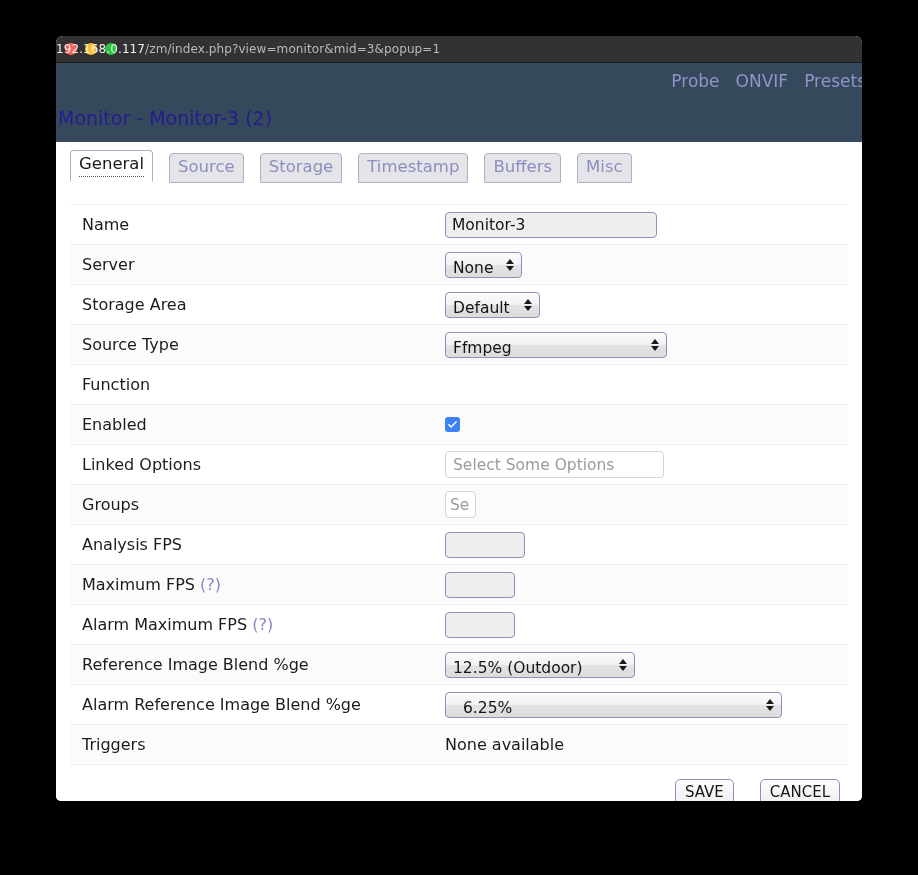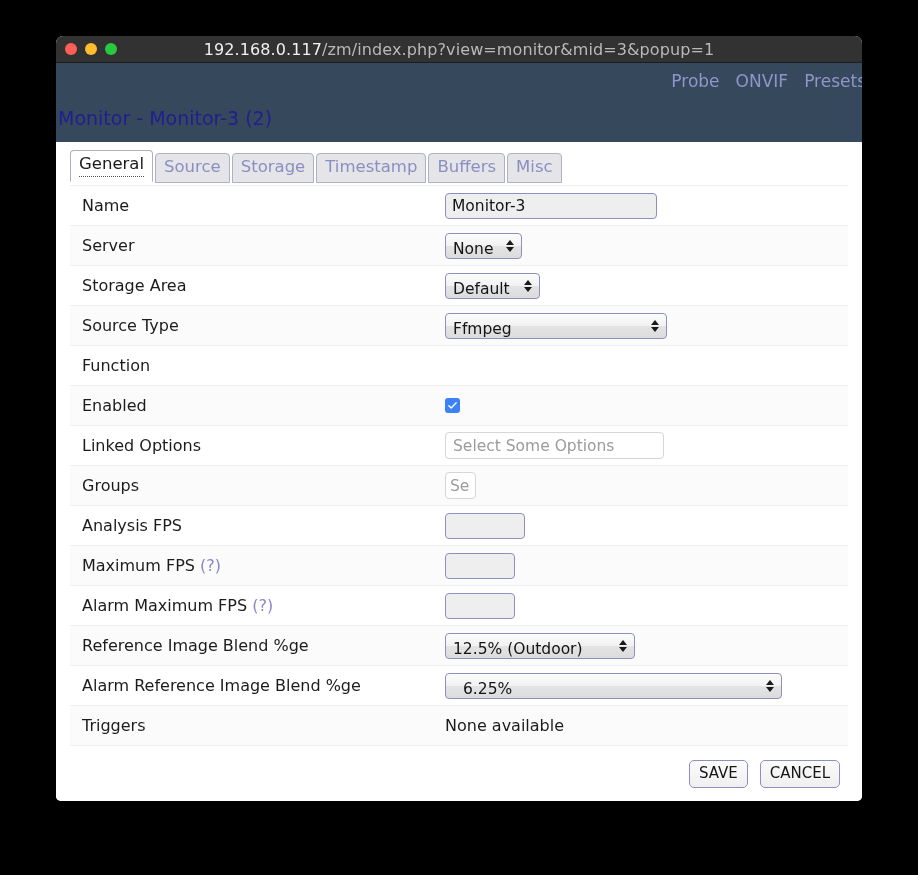--- a/index.html
+++ b/index.html
@@ -48,22 +48,22 @@
     border-radius: 50%;
     display: block;
   }
   .light.red    { background: #ff5f57; }
   .light.yellow { background: #febc2e; }
   .light.green  { background: #28c840; }
 
   .url {
     position: absolute;
     left: 0; right: 0;
-    text-align: center;
-    font-size: 16px;
+    text-align: left;
+    font-size: 12px;
     color: #b9b9b9;
     letter-spacing: .1px;
     pointer-events: none;
   }
   .url .host { color: #f0f0f0; }
 
   
   .page {
     height: 739px;
     background: #ffffff;
@@ -99,21 +99,21 @@
     color: #1f1f8f;
     white-space: nowrap;
   }
 
   
   .tabbar {
     padding: 8px 0 0 14px;
     background: #ffffff;
     display: flex;
     align-items: flex-end;
-    gap: 2px;
+    gap: 16px;
     height: 32px;
     box-sizing: content-box;
   }
   .tab {
     border: 1px solid #aeb0c4;
     border-radius: 4px 4px 0 0;
     padding: 3px 8px 4px 8px;
     font-size: 16.5px;
     background: #e4e4e9;
     color: #8b8fc0;
@@ -131,21 +131,21 @@
   .tab.active .tab-underline {
     display: block;
     border-bottom: 1px dotted #555;
     margin-top: 1px;
     height: 0;
   }
   .tab .tab-underline { display: none; }
 
   
   .form {
-    margin: 3px 14px 0 14px;
+    margin: 22px 14px 0 14px;
     border-top: 1px solid #eceef0;
   }
   .row {
     display: flex;
     align-items: center;
     min-height: 39px;
     border-bottom: 1px solid #eceef0;
     padding: 0;
   }
   .row:nth-child(even) { background: #fbfbfc; }
@@ -258,21 +258,21 @@
     align-items: center;
     justify-content: center;
     cursor: pointer;
   }
   .chk svg { display: block; }
 
   
   .btnbar {
     display: flex;
     justify-content: flex-end;
-    gap: 12px;
+    gap: 26px;
     margin: 14px 14px 0 14px;
     padding-right: 8px;
   }
   .btn {
     font-family: "DejaVu Sans", "Liberation Sans", sans-serif;
     font-size: 15px;
     color: #161616;
     background: linear-gradient(to bottom, #fcfcfc, #efefef);
     border: 1px solid #8f8fbf;
     border-radius: 5px;

